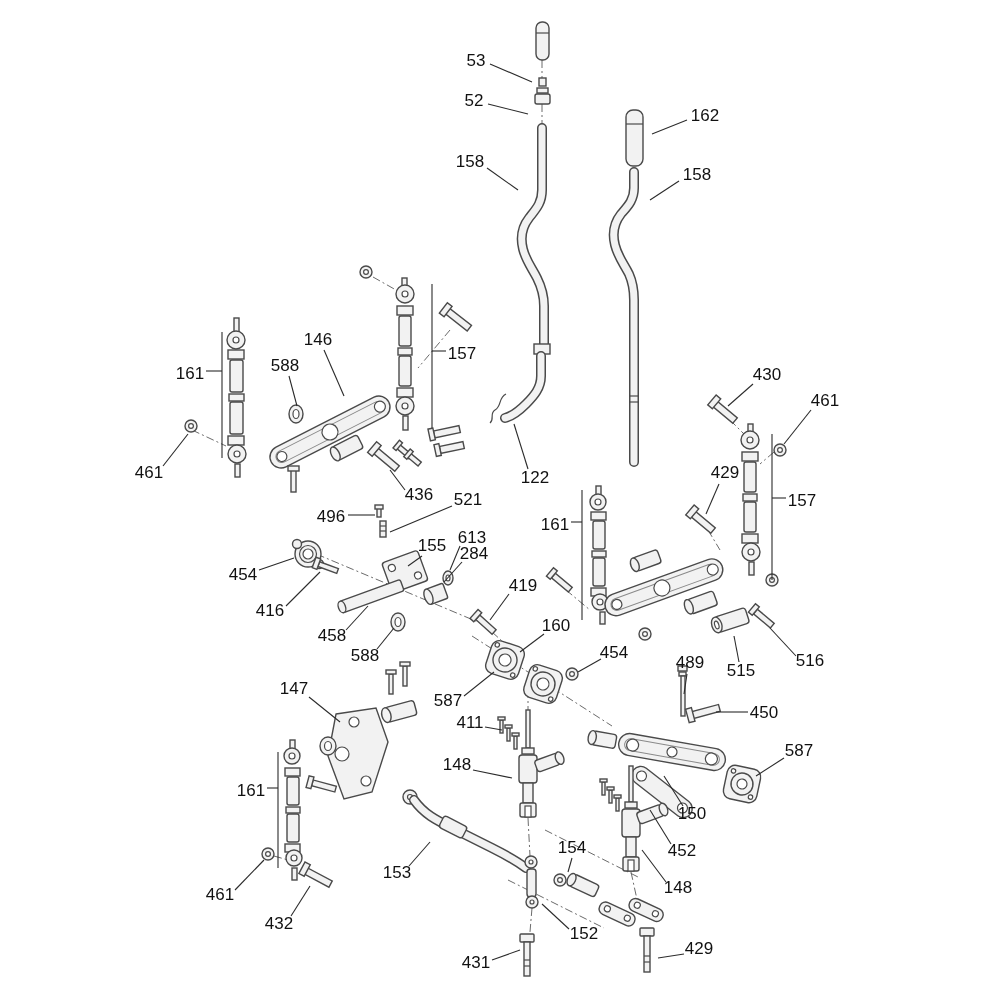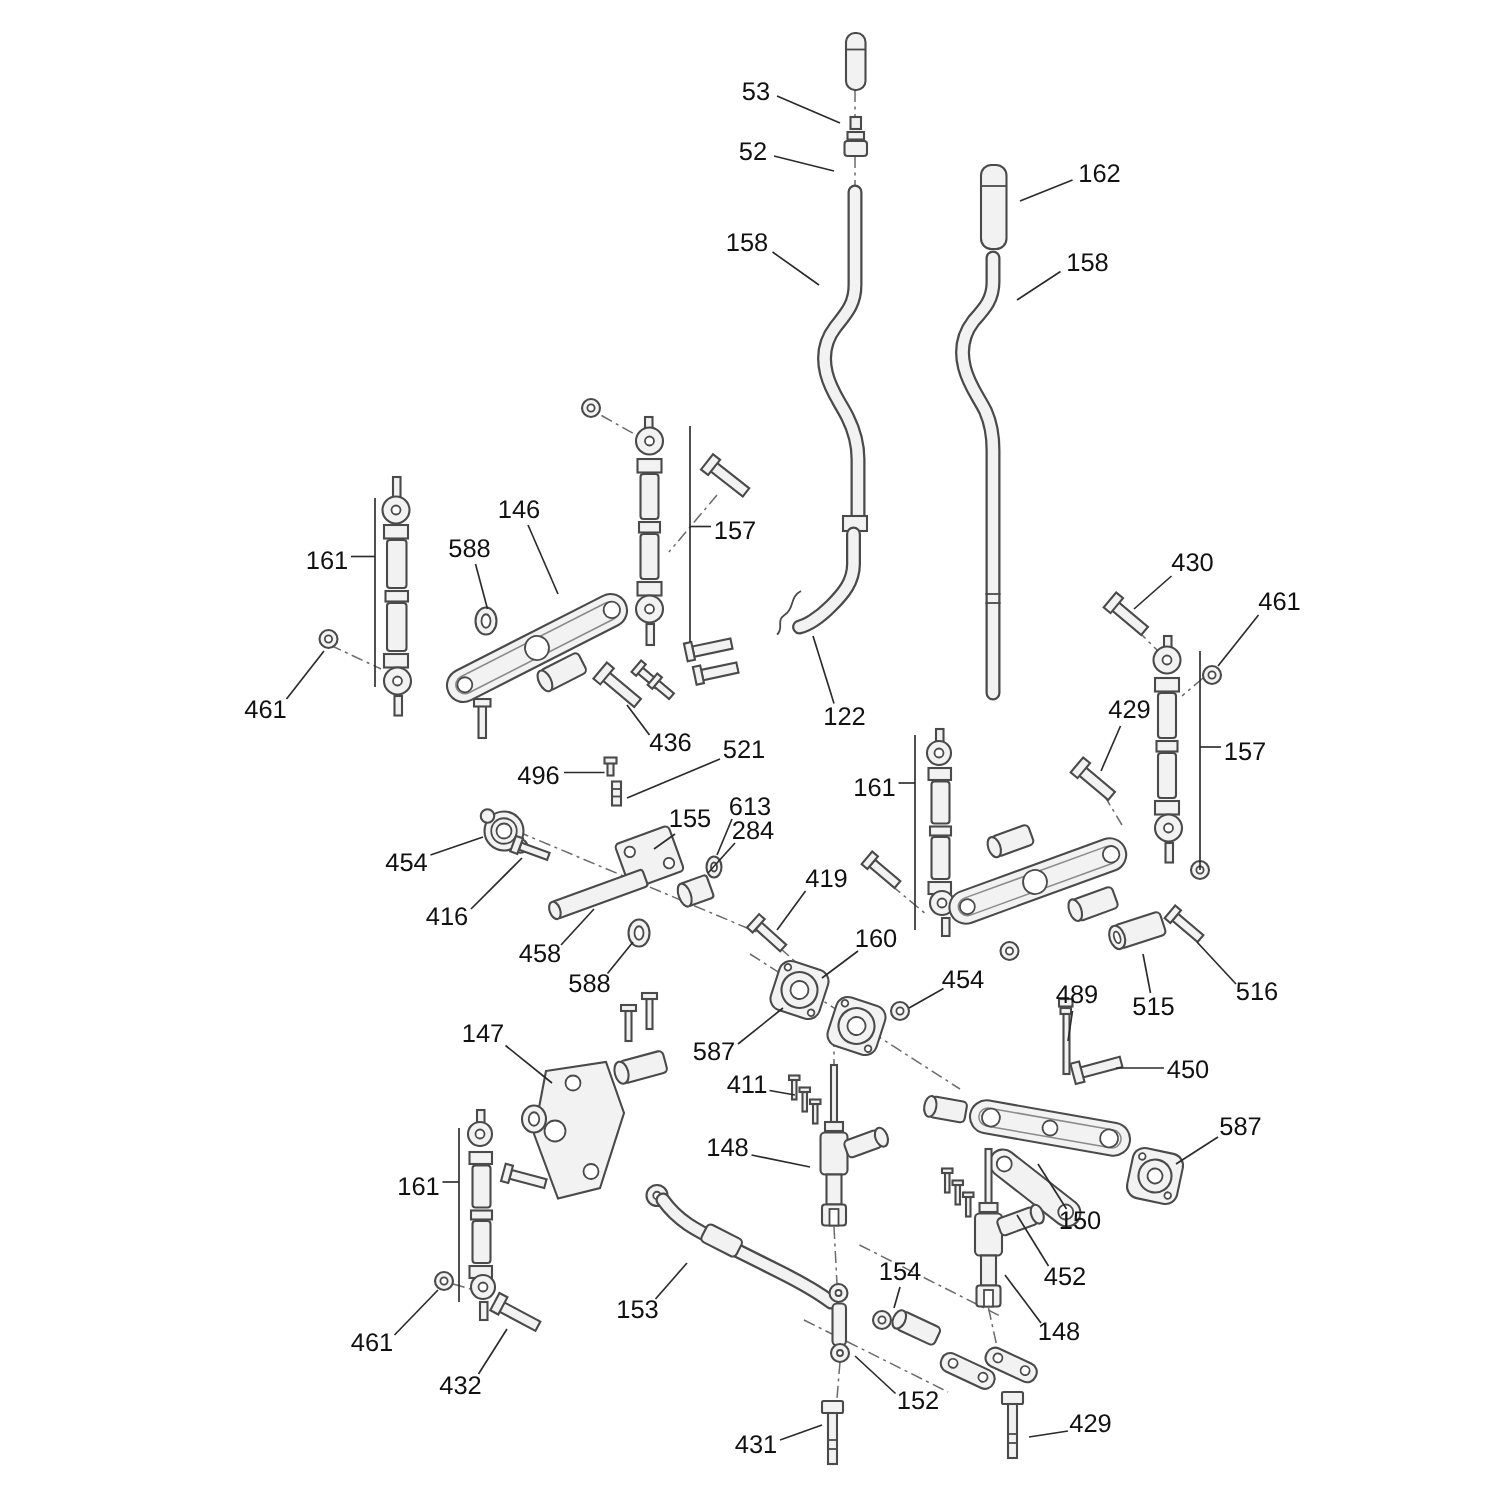--- a/index.html
+++ b/index.html
@@ -1,17 +1,17 @@
 <!DOCTYPE html>
 <html><head>
 <meta charset="utf-8">
 <style>
   html,body{margin:0;padding:0;background:#ffffff;}
   .stage{width:808px;height:1000px;position:relative;background:#ffffff;
-         font-family:"Liberation Sans", sans-serif;padding-left:28px;}
+         font-family:"Liberation Sans", sans-serif;}
   svg{display:block;}
   .part{fill:#f2f2f2;stroke:#4a4a4a;stroke-width:1.4;}
   .hole{fill:#ffffff;stroke:#4a4a4a;stroke-width:1.2;}
   .tube-out{fill:none;stroke:#4a4a4a;stroke-width:10;stroke-linecap:round;}
   .tube-in{fill:none;stroke:#f2f2f2;stroke-width:7;stroke-linecap:round;}
   .thin{fill:none;stroke:#4a4a4a;stroke-width:1.2;}
   .inner{fill:none;stroke:#8a8a8a;stroke-width:1;}
   .dash{fill:none;stroke:#6b6b6b;stroke-width:1;stroke-dasharray:8 3 2 3;}
   .leader{stroke:#2b2b2b;stroke-width:1.1;fill:none;}
   .callout{font-family:"Liberation Sans", sans-serif;font-size:17px;fill:#111111;

